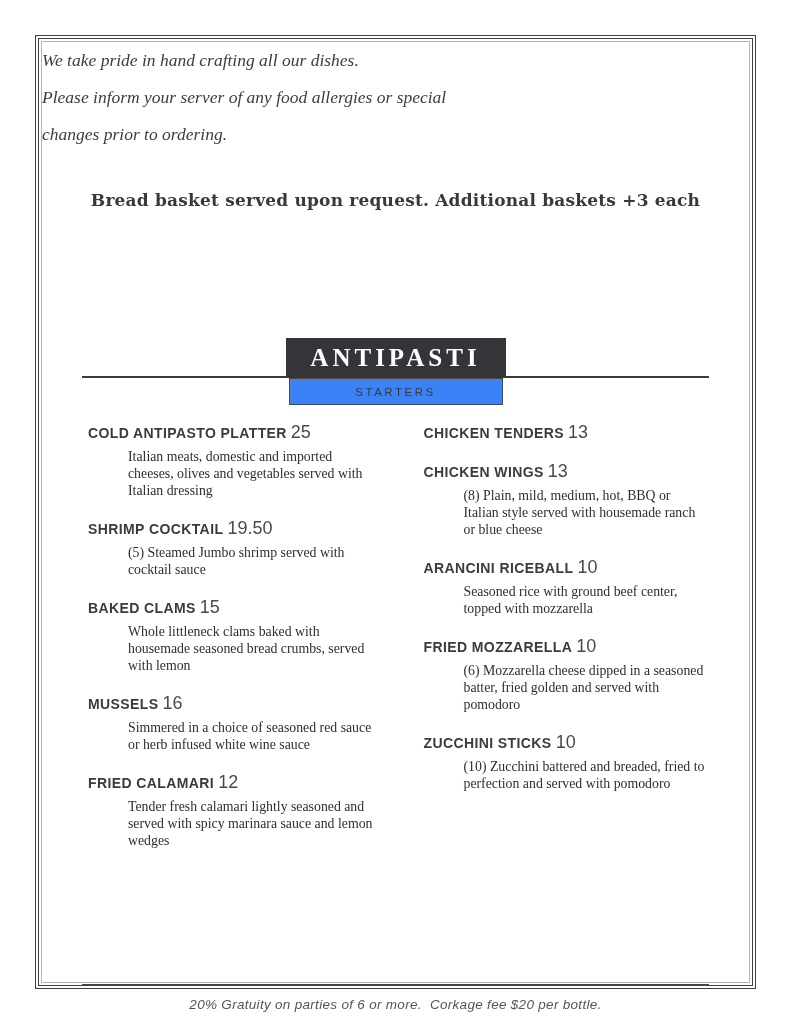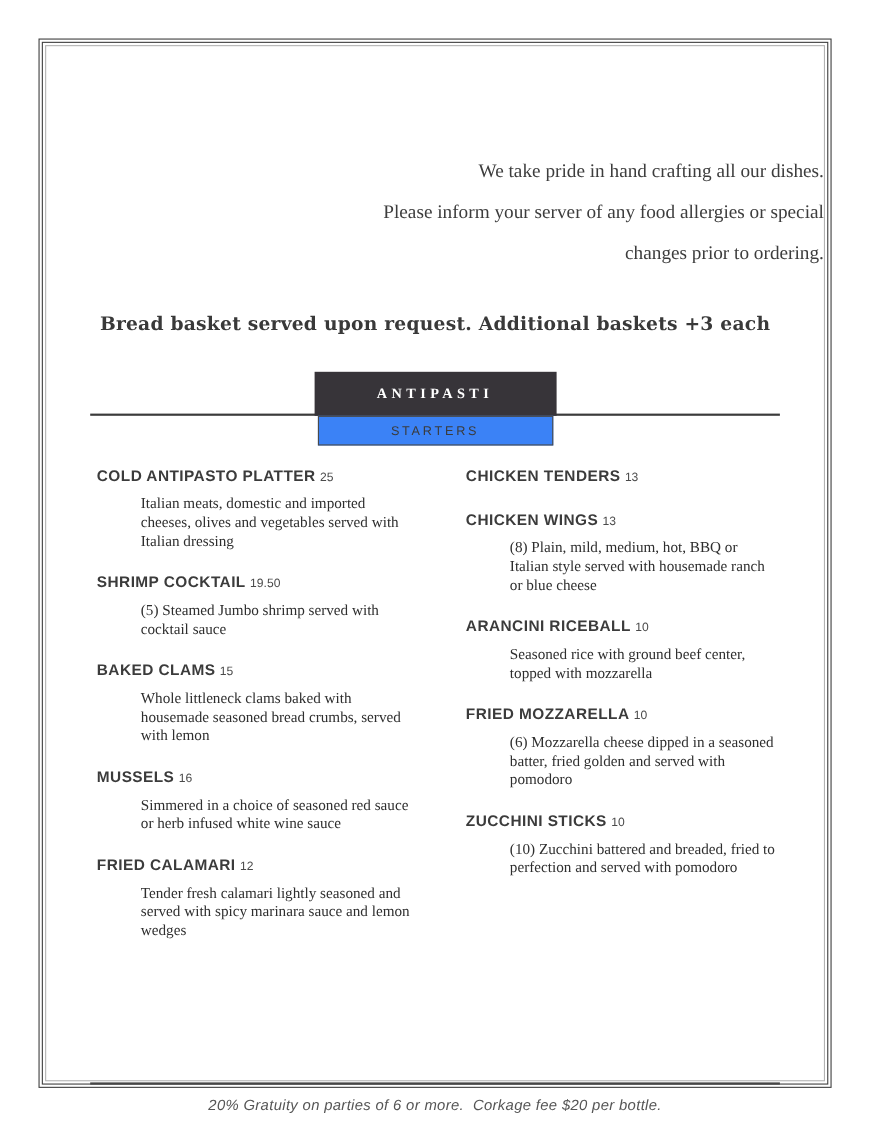--- a/index.html
+++ b/index.html
@@ -6,60 +6,60 @@
   .page {
     position:relative; width:791px; height:1024px; background:#ffffff;
     font-family:"Liberation Sans", sans-serif; overflow:hidden;
   }
   .frame-a { position:absolute; inset:35px; border:1px solid #3f3f3f; }
   .frame-b { position:absolute; inset:2px; border:1px solid #3f3f3f; }
   .frame-c { position:absolute; inset:2px; border:1px solid #b3b3b3; }
   .content { position:absolute; inset:0; }
 
   .intro {
-    margin-top:95px; text-align:right;
-    font-family:"Liberation Serif", serif; 
+    text-align:left;
+    font-family:"Liberation Serif", serif; font-style:italic;
     font-size:17.5px; color:#3d3d3d;
   }
   .intro-line { line-height:37px; }
 
   .bread-note {
     margin-top:36px; text-align:center;
     font-family:"DejaVu Serif", serif; font-weight:bold;
     font-size:17px; color:#393939; line-height:22px; letter-spacing:0.2px;
   }
 
   .section-header { position:absolute; top:296px; left:0; right:0; height:70px; }
   .section-rule { position:absolute; top:38px; left:40px; right:40px; height:2px; background:#3b3b3b; }
   .title-box {
     position:absolute; top:0; left:50%; transform:translateX(-50%);
     width:220px; height:40px; background:#373439; color:#ffffff;
     display:flex; align-items:center; justify-content:center;
     font-family:"Liberation Serif", serif; font-weight:bold;
-    font-size:13px; letter-spacing:4px;
+    font-size:25px; letter-spacing:4px;
   }
   .subtitle-box {
     position:absolute; top:40px; left:50%; transform:translateX(-50%);
     width:212px; height:25px; background:#3b82f6; border:1px solid #4a4a4a;
     display:flex; align-items:center; justify-content:center;
     font-size:11.5px; letter-spacing:2.5px; color:#3b3b3b;
   }
 
   .menu {
     position:absolute; top:382px; left:46px; right:40px;
     display:flex; gap:50px;
   }
   .menu-col { flex:1; }
   .item { margin-bottom:21px; }
   .item-name {
     font-weight:bold; font-size:14px; letter-spacing:0.4px;
     color:#3b3b3b; line-height:17px;
   }
   .item-price {
-    font-weight:normal; font-size:11px; letter-spacing:0;
+    font-weight:normal; font-size:18px; letter-spacing:0;
     color:#4a4a4a; margin-left:4px;
   }
   .item-desc {
     margin-top:6px; margin-left:40px;
     font-family:"Liberation Serif", serif; font-size:13.8px;
     line-height:17px; color:#2e2e2e; max-width:262px;
   }
 
   .footer { position:absolute; top:894px; left:40px; right:40px; text-align:center;margin-top:48px; }
   .footer-rule { height:2px; background:#454545; }

